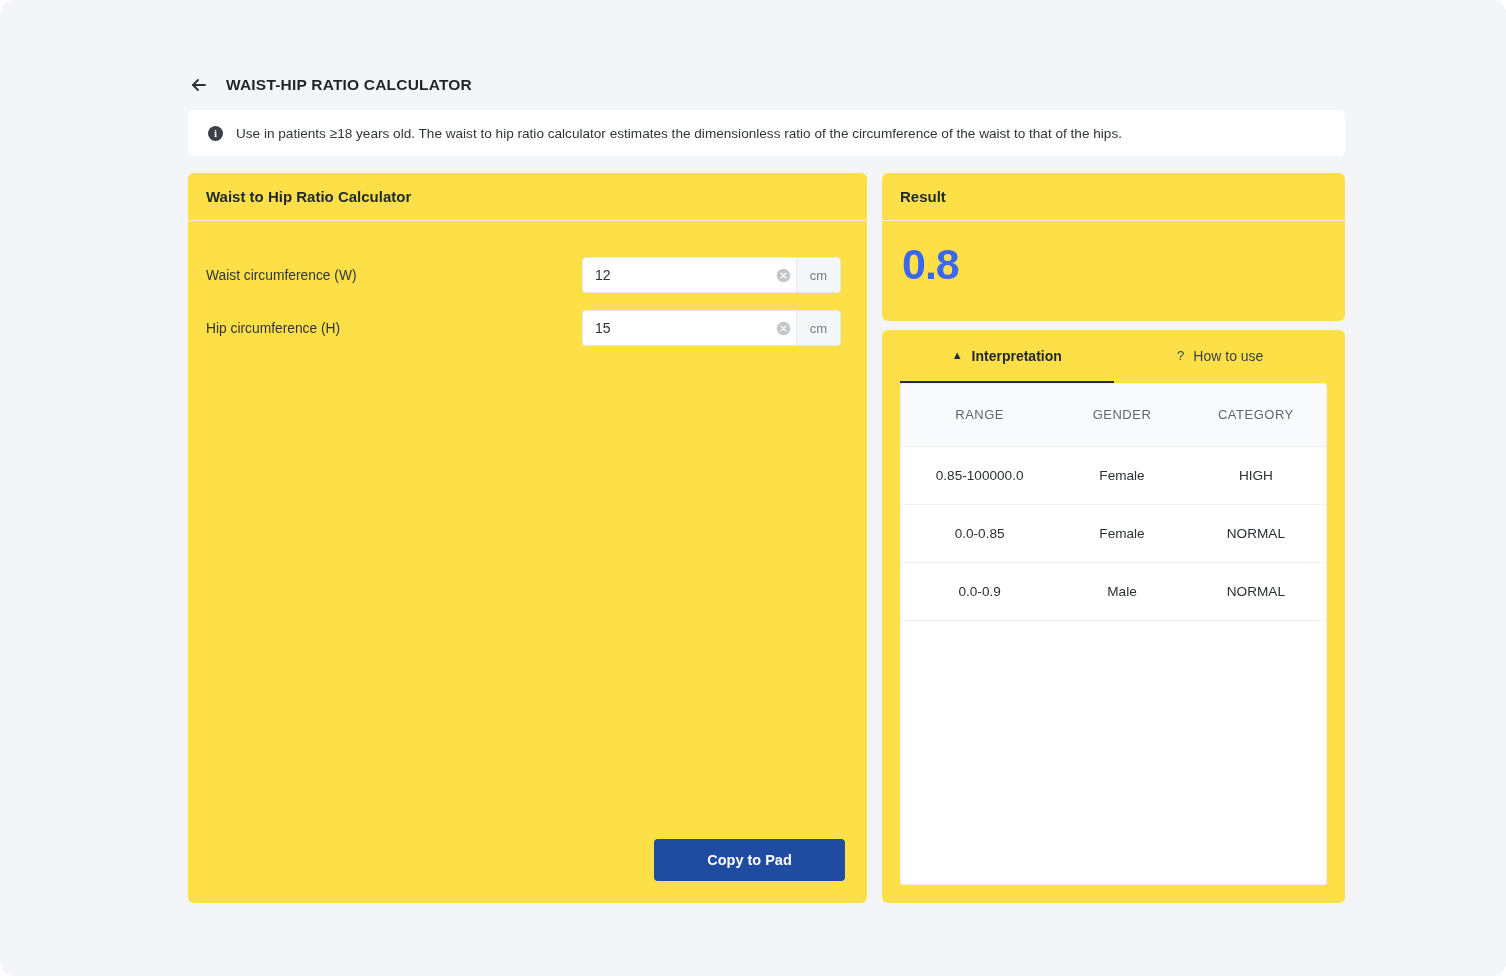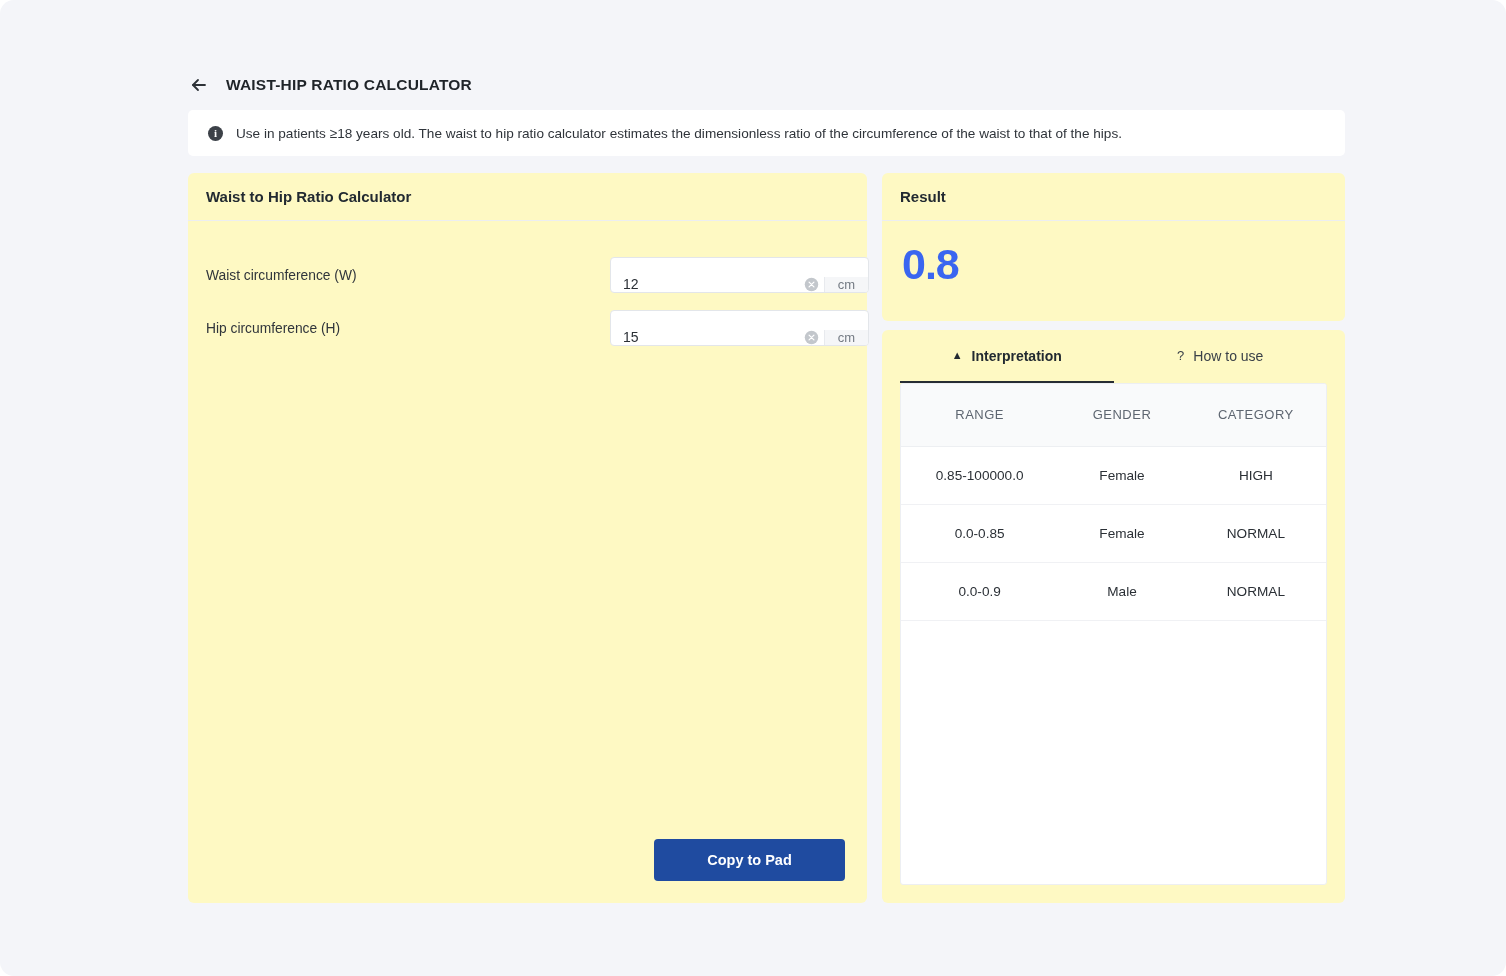--- a/index.html
+++ b/index.html
@@ -80,21 +80,21 @@
   }
   .info-text {
     font-size: 13.6px;
     color: #2f343a;
     white-space: nowrap;
   }
 
   
   .card {
     position: absolute;
-    background: #fef9c3;
+    background: #fde047;
     border-radius: 6px;
   }
   .card-header {
     height: 48px;
     border-bottom: 1px solid #eceef1;
     display: flex;
     align-items: center;
     padding-left: 18px;
   }
   .card-header-title {
@@ -127,29 +127,28 @@
 
   .field-label {
     position: absolute;
     left: 18px;
     font-size: 13.8px;
     color: #30353b;
     white-space: nowrap;
   }
   .field-input-wrap {
     position: absolute;
-    left: 422px;
+    left: 394px;
     width: 259px;
     height: 36px;
     display: flex;
     border: 1px solid #e3e6ea;
     border-radius: 4px;
     background: #ffffff;
     overflow: hidden;
-    align-items: flex-end;
   }
   .field-input {
     flex: 1 1 auto;
     border: none;
     outline: none;
     padding: 0 0 0 12px;
     font-size: 14px;
     color: #2b3036;
     font-family: "Liberation Sans", sans-serif;
     background: transparent;

